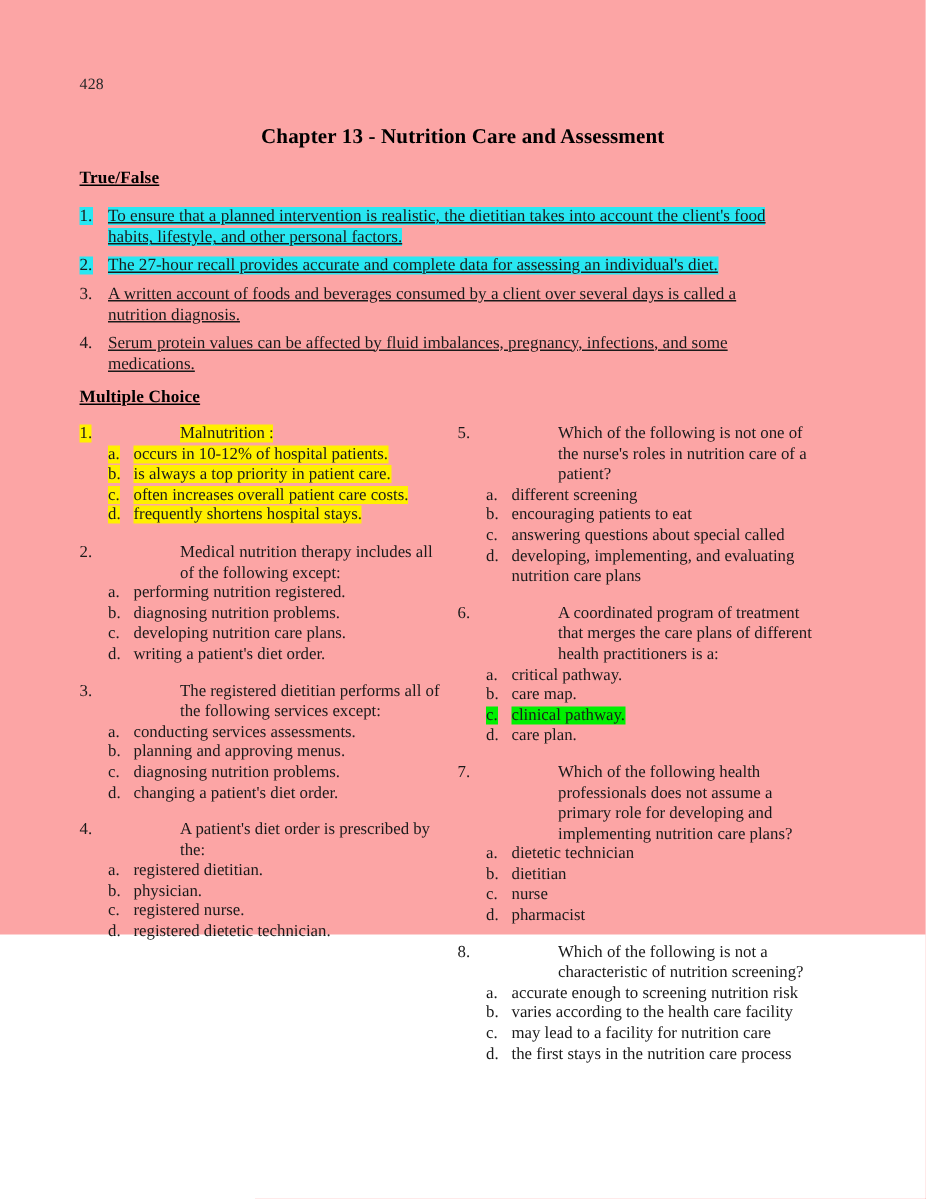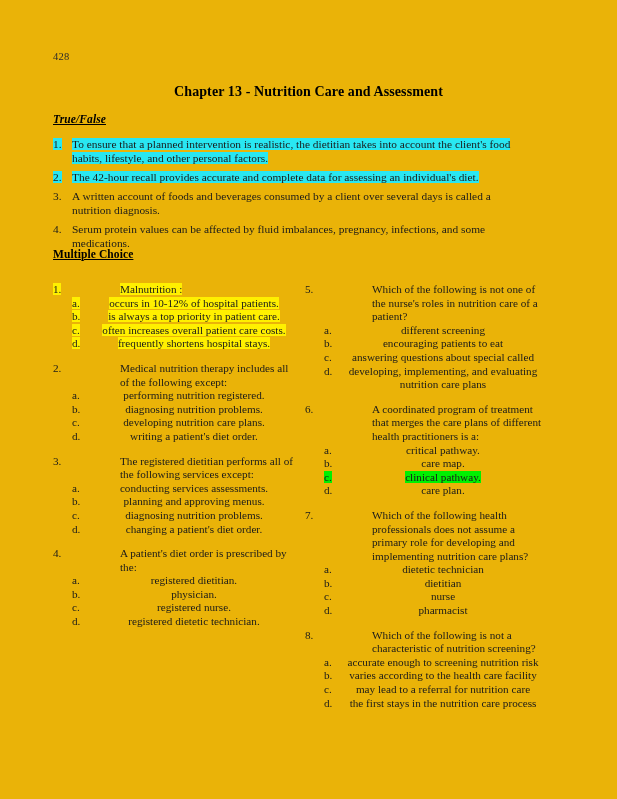--- a/index.html
+++ b/index.html
@@ -12,22 +12,22 @@
     height: 799px;
     overflow: hidden;
     font-family: "Liberation Serif", serif;
     color: #1a1a1a;
     position: relative;
   }
   .page {
     position: absolute;
     left: 0; top: 0;
     width: 617px;
-    height: 799px;
-    background: #eab308;
+    height: 623px;
+    background: #fca5a5;
   }
   .page-number {
     position: absolute;
     left: 53px;
     top: 51px;
     font-size: 10.5px;
     letter-spacing: 0.2px;
     color: #2b2b2b;
   }
   .doc-title {
@@ -42,22 +42,22 @@
     color: #000000;
   }
   .section-heading {
     position: absolute;
     font-size: 11.5px;
     font-weight: bold;
     text-decoration: underline;
     color: #000000;
     letter-spacing: 0.1px;
   }
-  #tf-heading { left: 53px; top: 113px; font-style: italic; }
-  #mc-heading { left: 53px; top: 248px; text-align: right; }
+  #tf-heading { left: 53px; top: 113px; }
+  #mc-heading { left: 53px; top: 259px; text-align: right; }
 
   
   .tf-list {
     position: absolute;
     left: 53px;
     top: 137px;
     width: 470px;
   }
   .tf-item {
     display: flex;
@@ -65,20 +65,21 @@
     margin-bottom: 4.5px;
     font-size: 11.4px;
     line-height: 14.2px;
   }
   .tf-num {
     width: 19px;
     flex: 0 0 19px;
   }
   .tf-text {
     flex: 1 1 auto;
+    text-decoration: underline;
   }
 
   
   .mc-columns {
     position: absolute;
     left: 53px;
     top: 283px;
     width: 490px;
   }
   .mc-col {
@@ -111,21 +112,20 @@
   .opt {
     display: flex;
     align-items: flex-start;
   }
   .opt-letter {
     width: 17px;
     flex: 0 0 17px;
   }
   .opt-text {
     flex: 1 1 auto;
-    text-align: center;
   }
 
   
   .hl-cyan   { background-color: #29e7f2; }
   .hl-yellow { background-color: #fff000; }
   .hl-green  { background-color: #00f000; }
   .hl-none   { background-color: transparent; }
 </style>
 </head>
 <body>
@@ -138,21 +138,21 @@
 
   <div class="section-heading" id="tf-heading">True/False</div>
 
   <div class="tf-list" id="tf-list">
       <div class="tf-item">
         <div class="tf-num"><span class="hl-cyan">1.</span></div>
         <div class="tf-text"><span class="hl-cyan">To ensure that a planned intervention is realistic, the dietitian takes into account the client's food habits, lifestyle, and other personal factors.</span></div>
       </div>
       <div class="tf-item">
         <div class="tf-num"><span class="hl-cyan">2.</span></div>
-        <div class="tf-text"><span class="hl-cyan">The 42-hour recall provides accurate and complete data for assessing an individual's diet.</span></div>
+        <div class="tf-text"><span class="hl-cyan">The 27-hour recall provides accurate and complete data for assessing an individual's diet.</span></div>
       </div>
       <div class="tf-item">
         <div class="tf-num"><span class="hl-none">3.</span></div>
         <div class="tf-text"><span class="hl-none">A written account of foods and beverages consumed by a client over several days is called a nutrition diagnosis.</span></div>
       </div>
       <div class="tf-item">
         <div class="tf-num"><span class="hl-none">4.</span></div>
         <div class="tf-text"><span class="hl-none">Serum protein values can be affected by fluid imbalances, pregnancy, infections, and some medications.</span></div>
       </div>
     </div>
@@ -340,21 +340,21 @@
             <div class="opt">
               <div class="opt-letter"><span class="hl-none">a.</span></div>
               <div class="opt-text"><span class="hl-none">accurate enough to screening nutrition risk</span></div>
             </div>
             <div class="opt">
               <div class="opt-letter"><span class="hl-none">b.</span></div>
               <div class="opt-text"><span class="hl-none">varies according to the health care facility</span></div>
             </div>
             <div class="opt">
               <div class="opt-letter"><span class="hl-none">c.</span></div>
-              <div class="opt-text"><span class="hl-none">may lead to a referral for nutrition care</span></div>
+              <div class="opt-text"><span class="hl-none">may lead to a facility for nutrition care</span></div>
             </div>
             <div class="opt">
               <div class="opt-letter"><span class="hl-none">d.</span></div>
               <div class="opt-text"><span class="hl-none">the first stays in the nutrition care process</span></div>
             </div>
           </div>
         </div>
       </div>
   </div>
 

